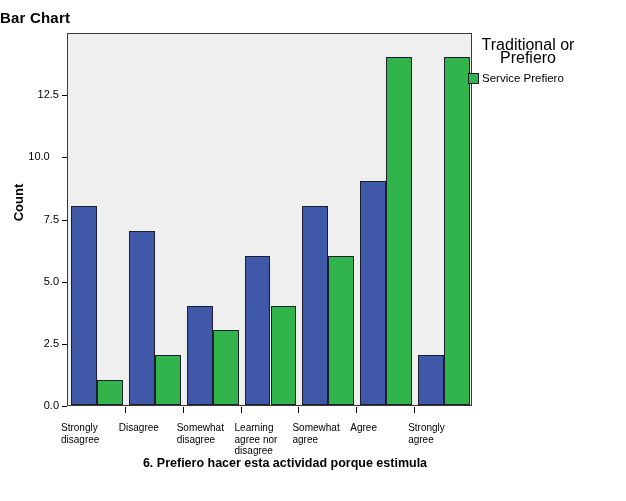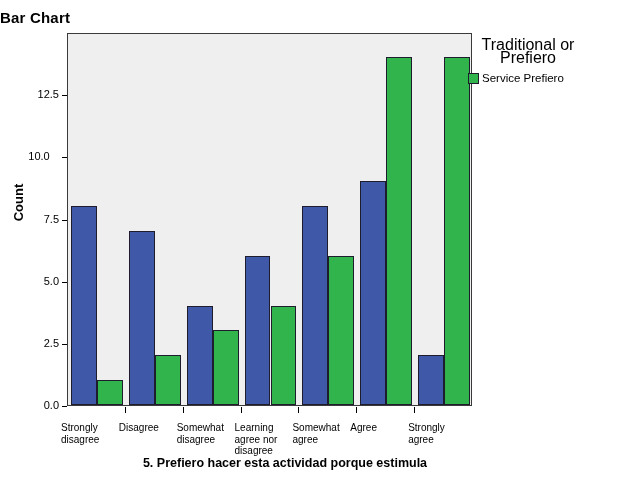--- a/index.html
+++ b/index.html
@@ -235,16 +235,16 @@
       </div>
     <div id="legend-entries">
         <div class="legend-row">
           <span class="legend-swatch service"></span>
           <span class="legend-label">Service Prefiero</span>
         </div>
       </div>
   </div>
 
   <div id="caption">
-      <div>5. Prefiero hacer esta actividad porque estimula</div>
+      <div>6. Prefiero hacer esta actividad porque estimula</div>
     </div>
 
 </div>
 
 </body></html>

